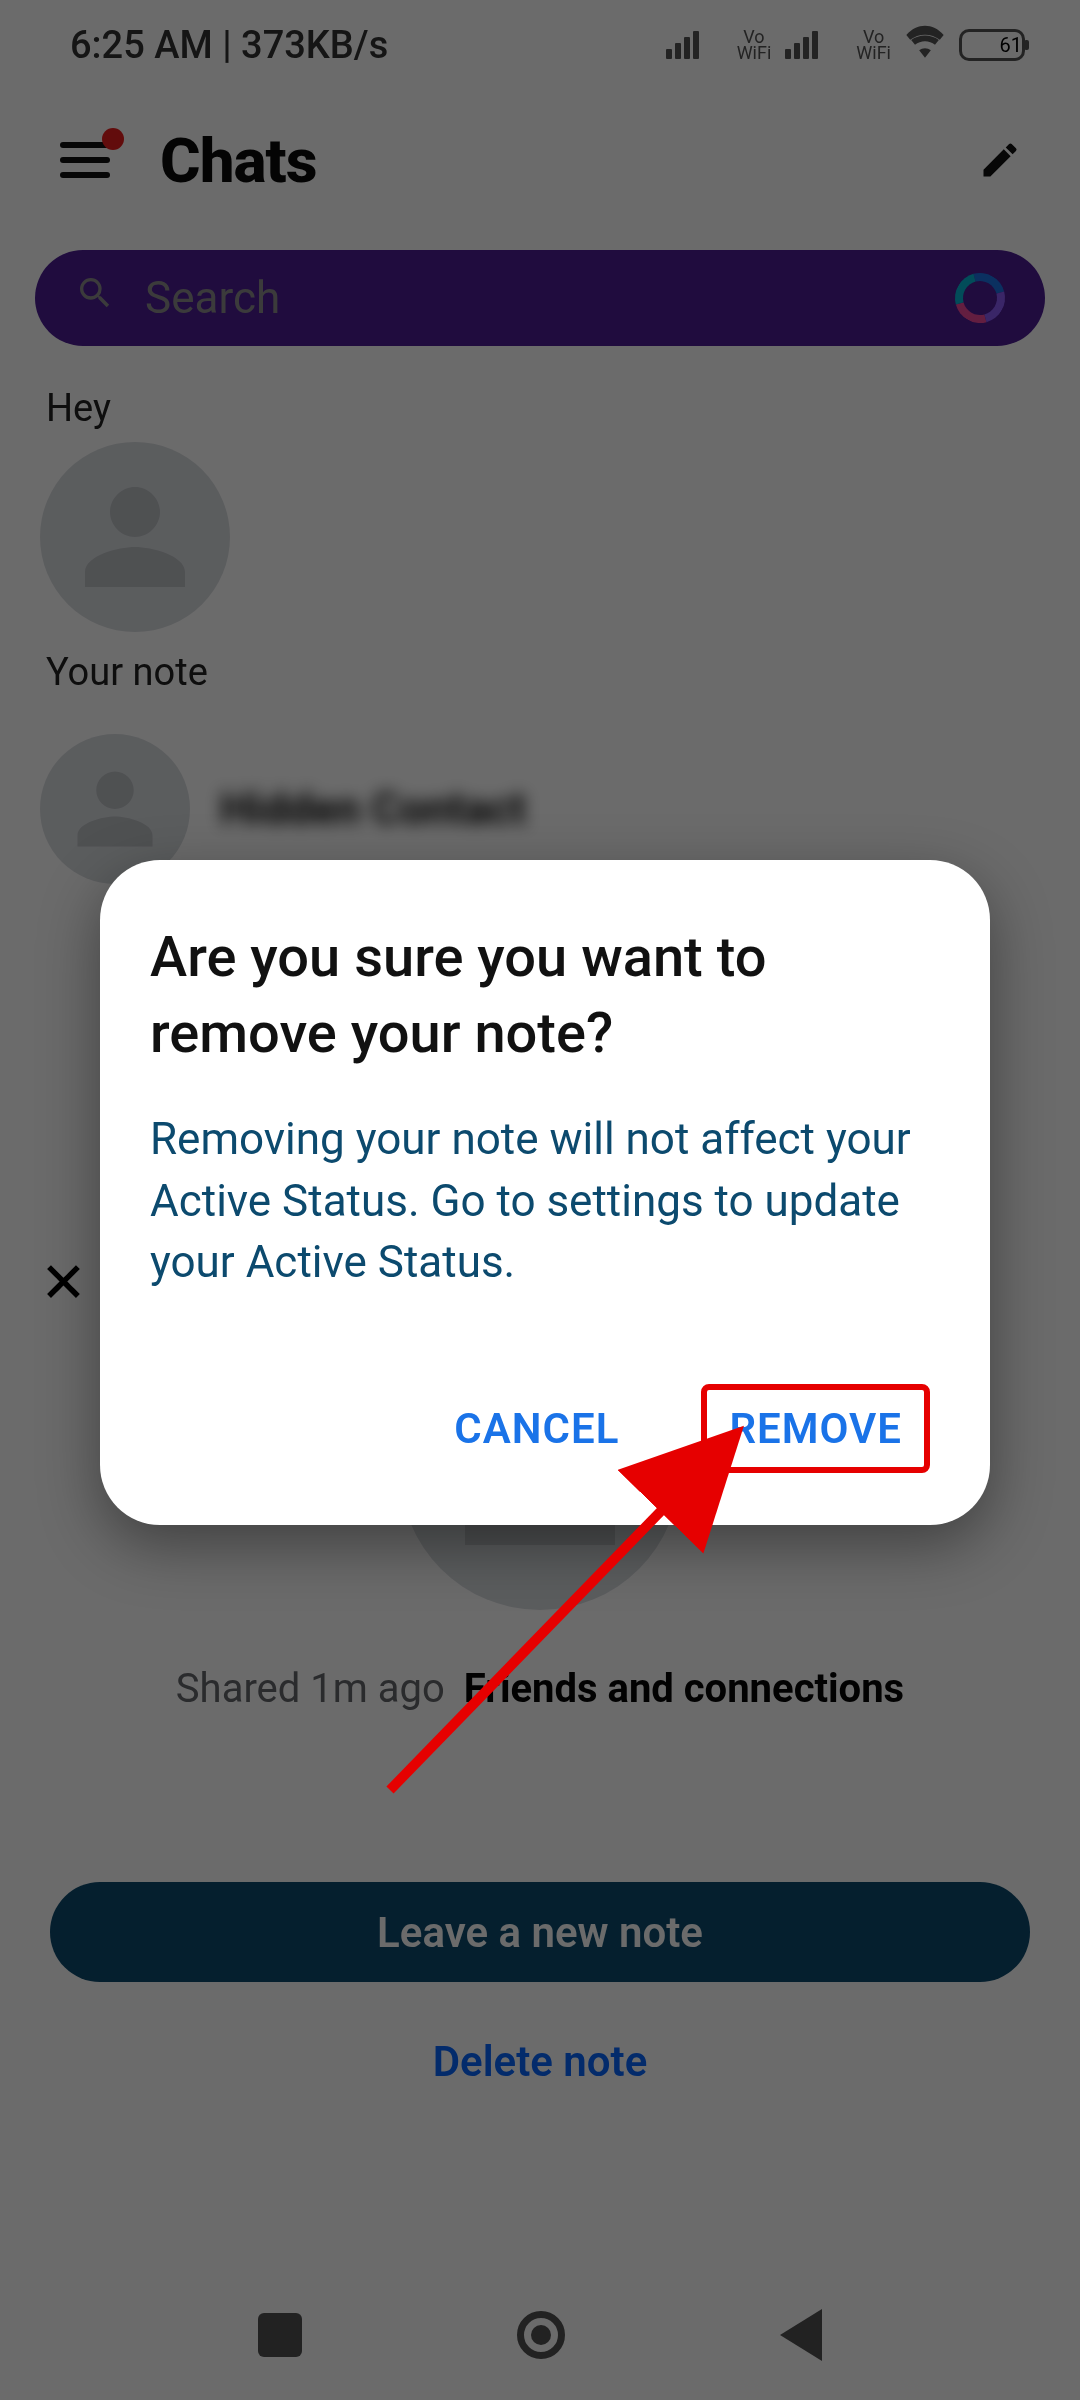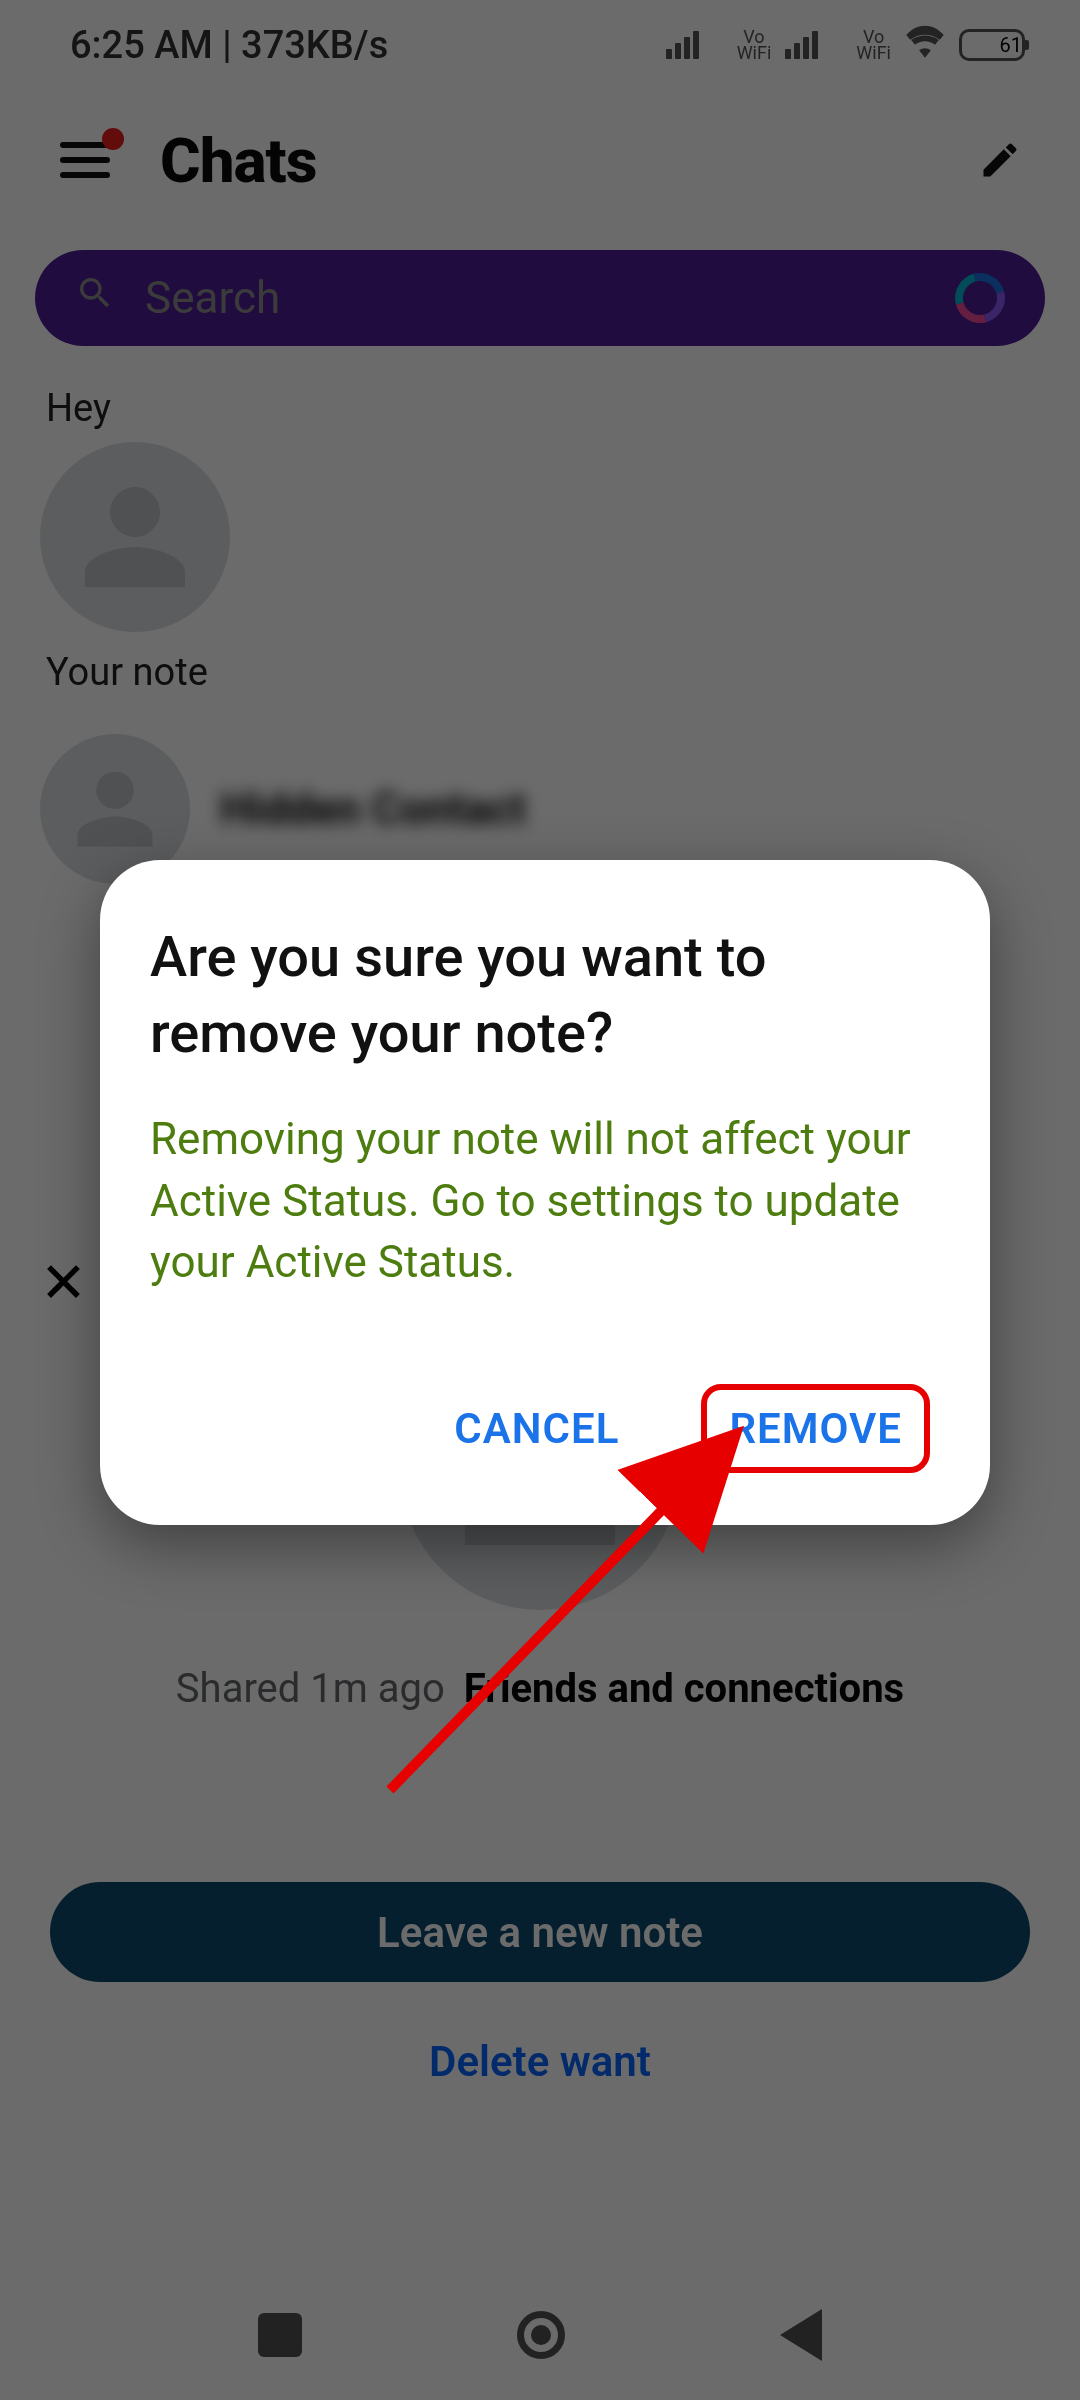--- a/index.html
+++ b/index.html
@@ -57,24 +57,24 @@
   .shared-fr { color: #050505; font-weight: 700; }
   .leave-btn { margin-top: 170px; width: 980px; height: 100px; background: #0c4a6e; border-radius: 50px; display:flex; align-items:center; justify-content:center; color:#fff; font-size:42px; font-weight:600; }
   .delete-link { margin-top: 55px; font-size: 42px; color: #0866ff; font-weight: 600; }
 
   
   .dim { position: absolute; inset: 0; background: rgba(0,0,0,0.58); }
 
   
   .dialog { position: absolute; left: 100px; right: 90px; top: 860px; background: #fff; border-radius: 60px; padding: 60px 50px 40px 50px; box-shadow: 0 20px 60px rgba(0,0,0,0.4); }
   .dialog-title { font-size: 56px; font-weight: 500; color: #111; line-height: 1.35; margin-bottom: 38px; }
-  .dialog-body { font-size: 44px; color: #4d7c0f; line-height: 1.4; margin-bottom: 90px; }
+  .dialog-body { font-size: 44px; color: #0c4a6e; line-height: 1.4; margin-bottom: 90px; }
   .dialog-actions { display: flex; justify-content: flex-end; gap: 60px; align-items: center; padding-right: 10px; padding-bottom: 12px; }
   .dlg-btn { font-size: 42px; font-weight: 600; color: #1a73e8; letter-spacing: 1px; padding: 14px 22px; }
-  .highlight-box { border: 6px solid #e60000; border-radius: 20px; }
+  .highlight-box { border: 6px solid #e60000; border-radius: 8px; }
 
   
   .arrow-svg { position: absolute; left: 360px; top: 1390px; width: 400px; height: 420px; pointer-events: none; }
 
   
   .navbar { position: absolute; bottom: 0; left: 0; right: 0; height: 130px; display: flex; align-items: center; justify-content: space-around; padding: 0 150px; }
   .nav-sq { width: 44px; height: 44px; background: #222; border-radius: 6px; }
   .nav-circ { width: 48px; height: 48px; border: 7px solid #222; border-radius: 50%; position: relative; }
   .nav-circ::after { content:''; position:absolute; inset:7px; background:#222; border-radius:50%; }
   .nav-tri { width: 0; height: 0; border-top: 26px solid transparent; border-bottom: 26px solid transparent; border-right: 42px solid #222; }
@@ -169,21 +169,21 @@
     <div class="avatar-lg">
       <svg class="person-svg" viewBox="0 0 24 24">
           <path d="M12 12c2.7 0 5-2.3 5-5s-2.3-5-5-5-5 2.3-5 5 2.3 5 5 5zm0 2c-3.3 0-10 1.7-10 5v3h20v-3c0-3.3-6.7-5-10-5z"></path>
         </svg>
     </div>
     <div class="shared-row">
       <span class="shared-time">Shared 1m ago</span>
       <span class="shared-fr">Friends and connections</span>
     </div>
     <div class="leave-btn">Leave a new note</div>
-    <div class="delete-link">Delete want</div>
+    <div class="delete-link">Delete note</div>
   </div>
 
   <div class="dim"></div>
 
   <div class="dialog">
     <div class="dialog-title">Are you sure you want to remove your note?</div>
     <div class="dialog-body">Removing your note will not affect your Active Status. Go to settings to update your Active Status.</div>
     <div class="dialog-actions">
       <span class="dlg-btn">CANCEL</span>
       <span class="dlg-btn highlight-box">REMOVE</span>

